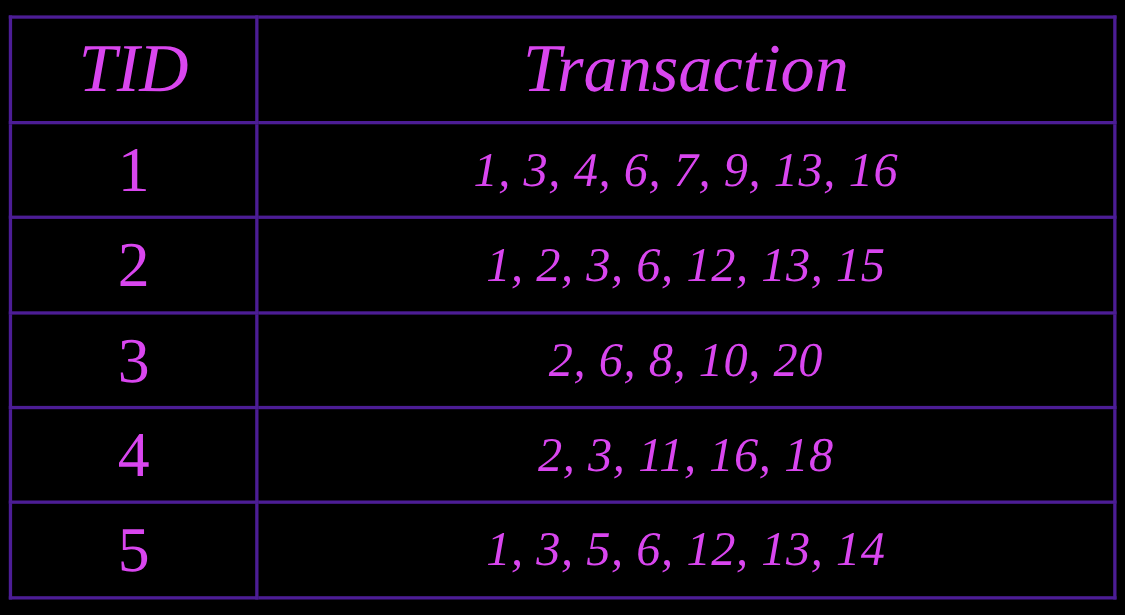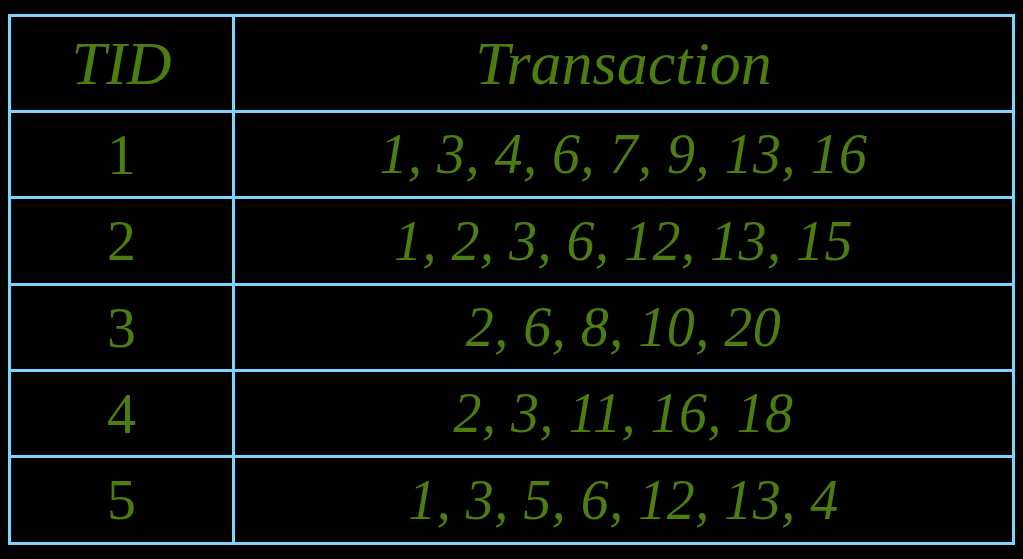--- a/index.html
+++ b/index.html
@@ -17,22 +17,22 @@
       font-family: 'Times New Roman', 'Latin Modern Roman', serif;
     }
     .table-container {
       background: #000000;
     }
     table {
       border-collapse: collapse;
       background: #000000;
     }
     th, td {
-      border: 3px solid #7dd3fc;
-      color: #4d7c0f;
+      border: 3px solid #4c1d95;
+      color: #d946ef;
       text-align: center;
       vertical-align: middle;
       font-size: 58px;
       line-height: 1.3;
       padding: 4px 20px;
     }
     th {
       font-style: italic;
       font-weight: normal;
       font-size: 62px;
@@ -42,21 +42,21 @@
       width: 224px;
     }
     .col-transaction {
       width: 780px;
       font-style: italic;
     }
     td:first-child {
       font-size: 58px;
     }
     td:nth-child(2) {
-      font-size: 56px;
+      font-size: 44px;
       letter-spacing: 0.5px;
     }
   </style>
 </head>
 <body>
 
 <div class="table-container">
   <table>
     <thead>
       <tr>
@@ -76,17 +76,17 @@
       <tr>
         <td class="col-tid">3</td>
         <td class="col-transaction">2, 6, 8, 10, 20</td>
       </tr>
       <tr>
         <td class="col-tid">4</td>
         <td class="col-transaction">2, 3, 11, 16, 18</td>
       </tr>
       <tr>
         <td class="col-tid">5</td>
-        <td class="col-transaction">1, 3, 5, 6, 12, 13, 4</td>
+        <td class="col-transaction">1, 3, 5, 6, 12, 13, 14</td>
       </tr>
     </tbody>
   </table>
 </div>
 
 </body></html>

